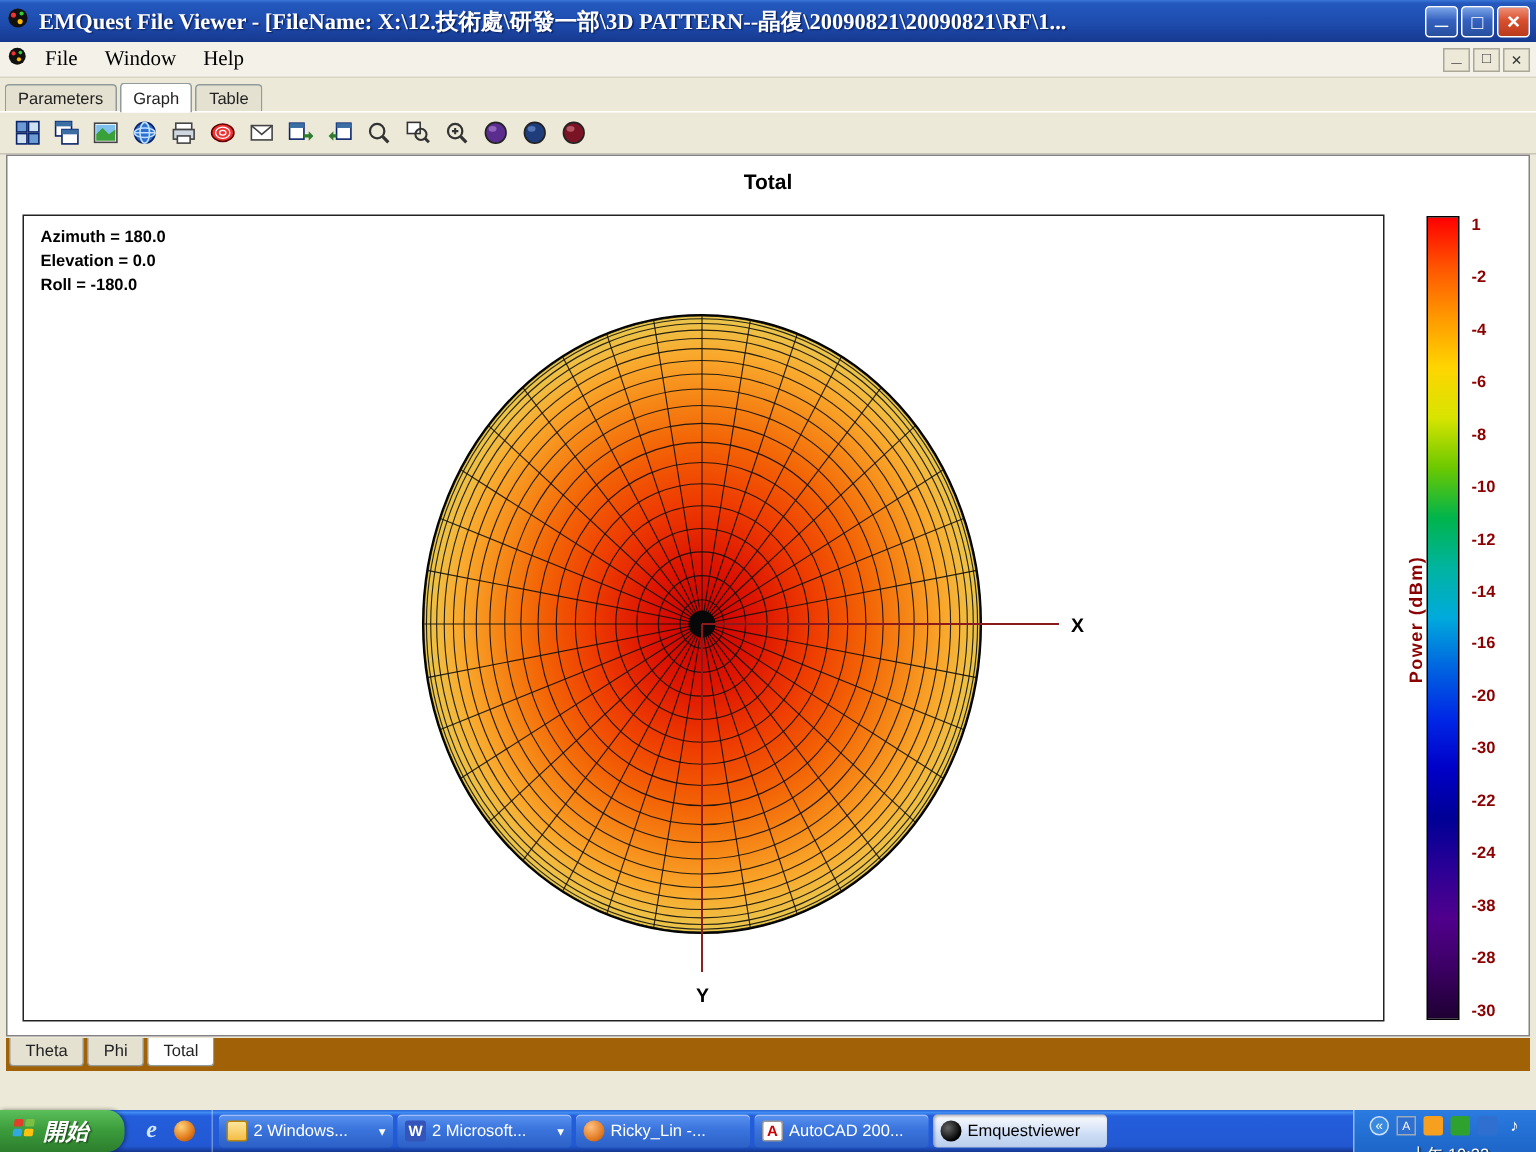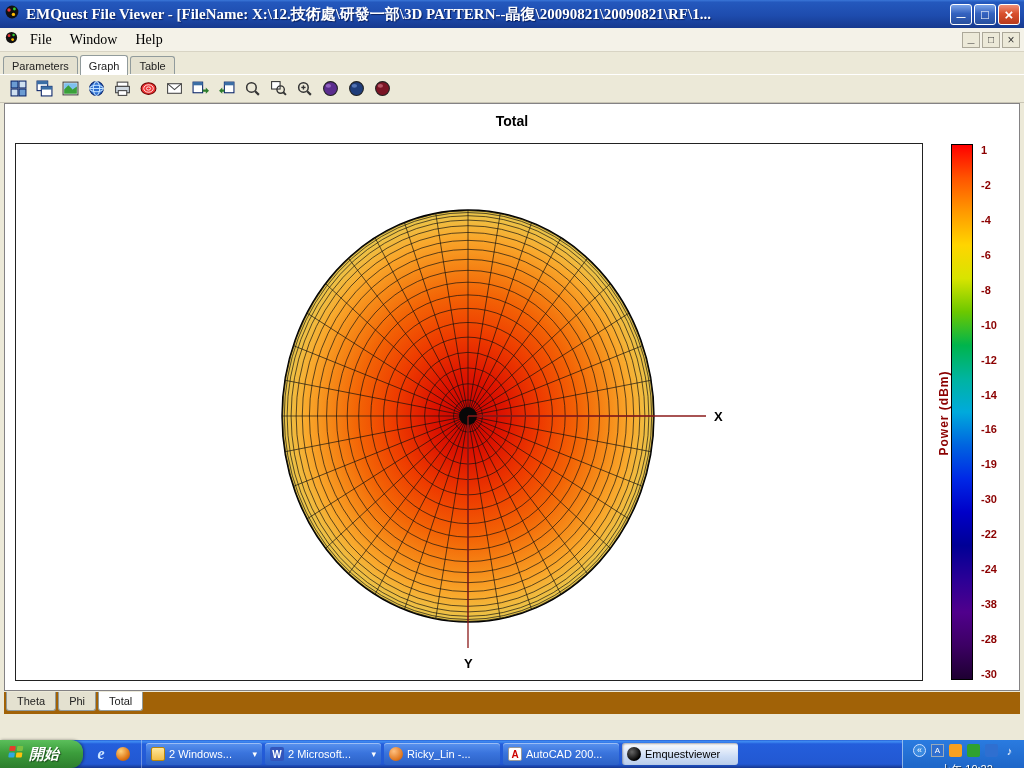--- a/index.html
+++ b/index.html
@@ -339,33 +339,38 @@
           <line x1="454.62174241199267" y1="270.9431577571237" x2="626.7828274661789" y2="201.5438504749121" stroke="#101010" stroke-width="0.75" opacity="0.9"></line>
           <line x1="454.7476136309041" y1="271.4634271310092" x2="635.1742420602707" y2="236.22847540061235" stroke="#101010" stroke-width="0.75" opacity="0.9"></line>
           <circle cx="452" cy="272" r="9" fill="#080808"></circle>
           <line x1="452" y1="272" x2="690" y2="272" stroke="#8b1a1a" stroke-width="1.3"></line>
           <line x1="452" y1="272" x2="452" y2="504" stroke="#8b1a1a" stroke-width="1.3"></line>
           <text x="698" y="277" font-size="13" font-weight="bold" fill="#000" font-family="Liberation Sans, sans-serif">X</text>
           <text x="448" y="524" font-size="13" font-weight="bold" fill="#000" font-family="Liberation Sans, sans-serif">Y</text>
         </svg>
     </div>
 
+    <div class="annotations">
+      <div>Azimuth = 180.0</div>
+      <div>Elevation = 0.0</div>
+      <div>Roll = -180.0</div>
+    </div>
 
     <div class="colorbar-bar" id="colorbar-bar" style="background: linear-gradient(rgb(255, 0, 0), rgb(255, 85, 0), rgb(255, 153, 0), rgb(255, 213, 0), rgb(216, 228, 0), rgb(108, 200, 0), rgb(0, 180, 76), rgb(0, 180, 160), rgb(0, 170, 220), rgb(0, 100, 224), rgb(0, 40, 230), rgb(0, 0, 200), rgb(0, 0, 150), rgb(42, 0, 150), rgb(80, 0, 140), rgb(60, 0, 100), rgb(30, 0, 50));"></div>
     <div class="colorbar-ticks" id="colorbar-ticks">
         <div class="cbtick" style="top: 0%;">1</div>
         <div class="cbtick" style="top: 6.66667%;">-2</div>
         <div class="cbtick" style="top: 13.3333%;">-4</div>
         <div class="cbtick" style="top: 20%;">-6</div>
         <div class="cbtick" style="top: 26.6667%;">-8</div>
         <div class="cbtick" style="top: 33.3333%;">-10</div>
         <div class="cbtick" style="top: 40%;">-12</div>
         <div class="cbtick" style="top: 46.6667%;">-14</div>
         <div class="cbtick" style="top: 53.3333%;">-16</div>
-        <div class="cbtick" style="top: 60%;">-19</div>
+        <div class="cbtick" style="top: 60%;">-20</div>
         <div class="cbtick" style="top: 66.6667%;">-30</div>
         <div class="cbtick" style="top: 73.3333%;">-22</div>
         <div class="cbtick" style="top: 80%;">-24</div>
         <div class="cbtick" style="top: 86.6667%;">-38</div>
         <div class="cbtick" style="top: 93.3333%;">-28</div>
         <div class="cbtick" style="top: 100%;">-30</div>
       </div>
     <div class="power-label">Power (dBm)</div>
   </div>
 

